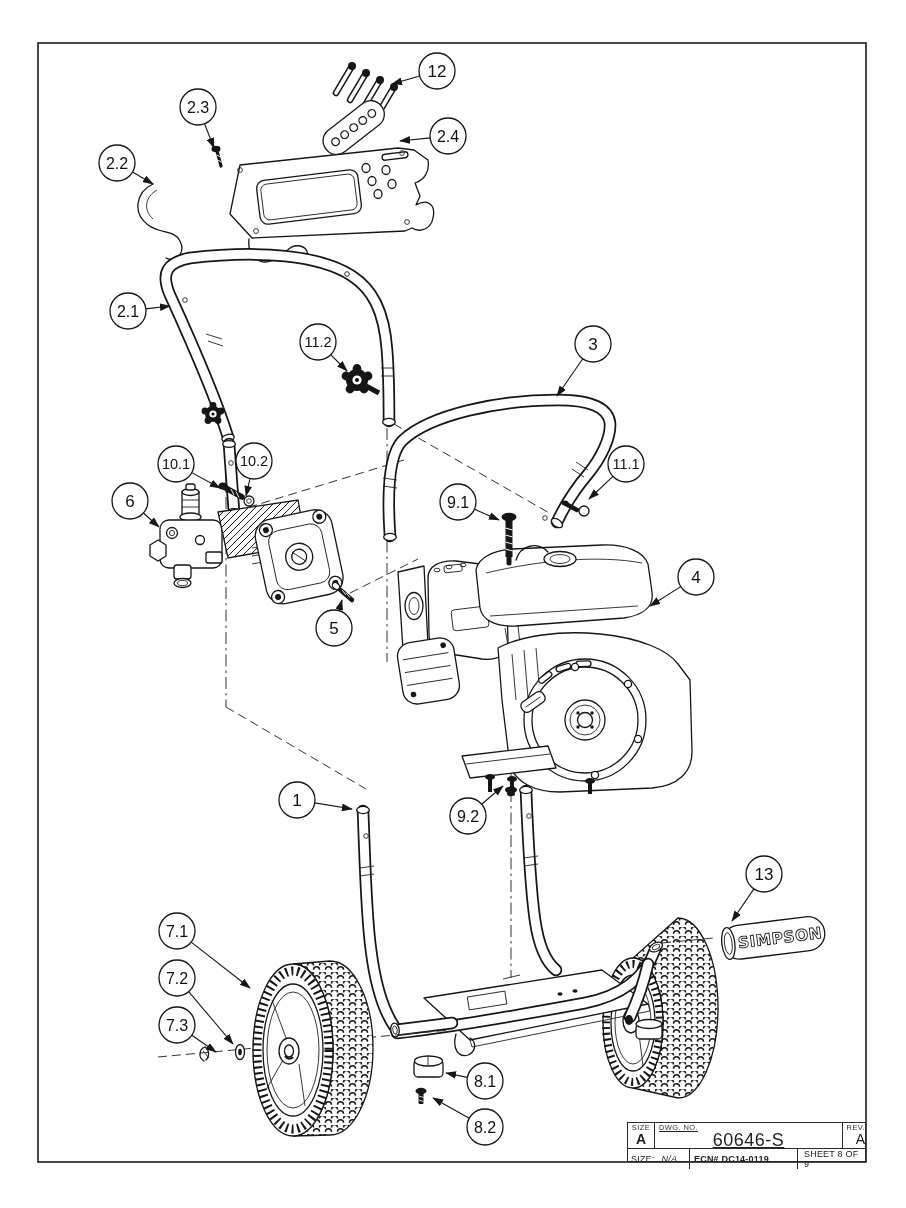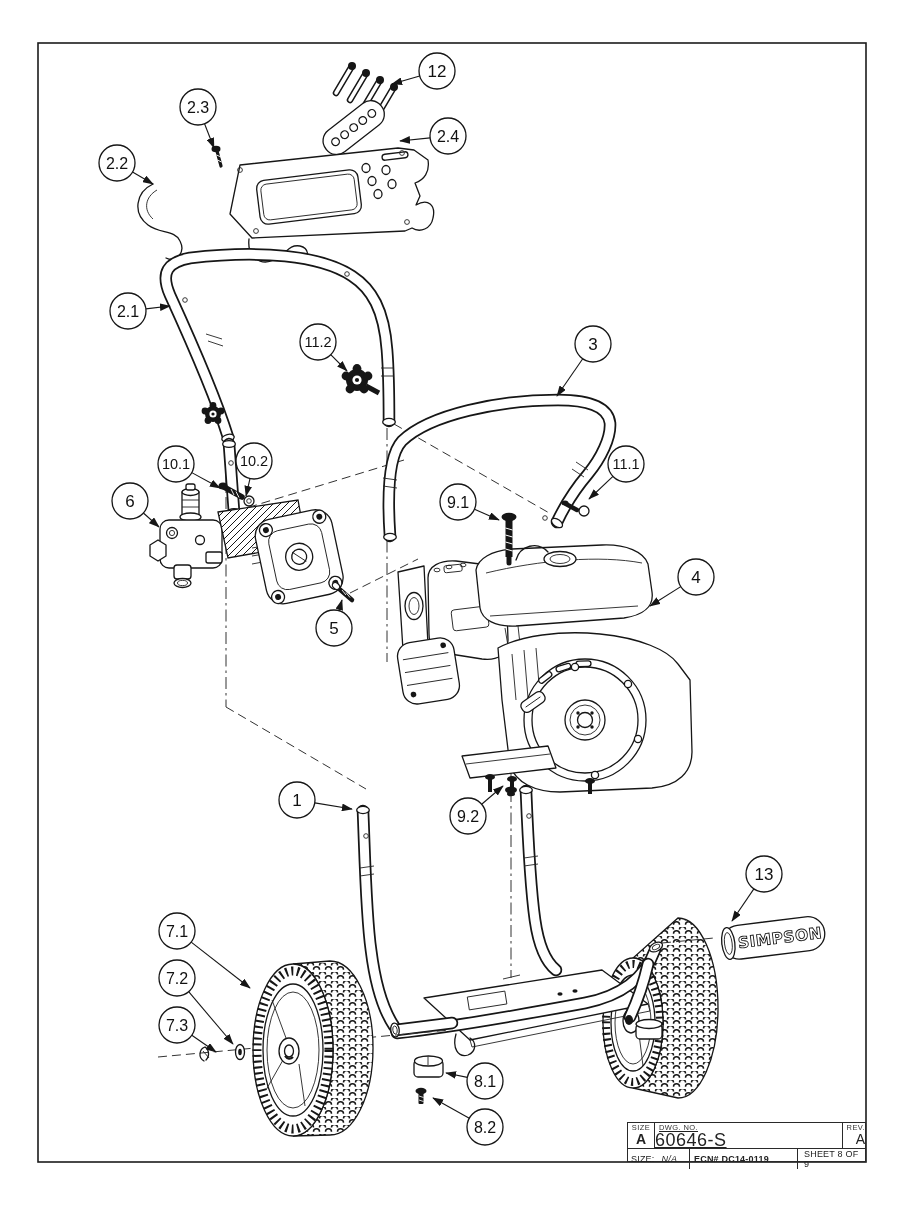--- a/index.html
+++ b/index.html
@@ -25,21 +25,21 @@
   .tcell{box-sizing:border-box;overflow:hidden;}
   .c-size{width:27px;border-right:1.2px solid #2a2a2a;text-align:center;}
   .c-dwg{flex:1;border-right:1.2px solid #2a2a2a;text-decoration:underline;}
   .c-rev{width:22px;text-align:right;}
   .c-scale{width:62px;border-right:1.2px solid #2a2a2a;display:flex;align-items:center;padding-left:3px;}
   .c-ecn{width:108px;border-right:1.2px solid #2a2a2a;display:flex;align-items:center;padding-left:4px;font-weight:bold;}
   .c-sheet{flex:1;display:flex;align-items:center;padding-left:6px;}
   .lbl{font-size:7.5px;letter-spacing:.4px;display:block;line-height:8px;padding-top:1px;color:#333;}
   .c-dwg .lbl{text-align:left;padding-left:4px;}
   .val-size{font-size:14px;font-weight:bold;line-height:14px;display:block;}
-  .val-dwg{font-size:18px;line-height:16px;display:block;letter-spacing:.5px;}
+  .val-dwg{font-size:18px;line-height:16px;display:block;text-align:center;letter-spacing:.5px;}
   .val-rev{font-size:14px;line-height:14px;display:block;}
   .small{font-size:9px;letter-spacing:.2px;}
   .gap{margin-left:7px;font-style:italic;}
 </style>
 </head>
 <body>
 
 <div class="page">
 <svg class="art" width="906" height="1208" viewBox="0 0 906 1208">
   <defs>

